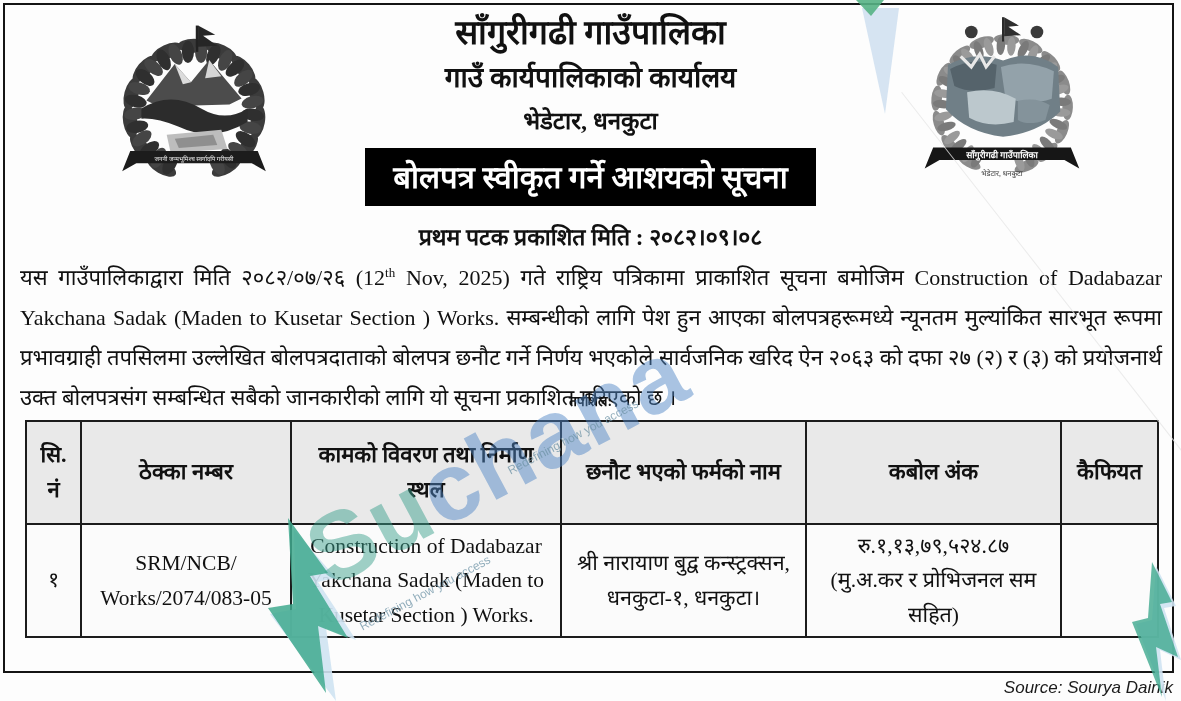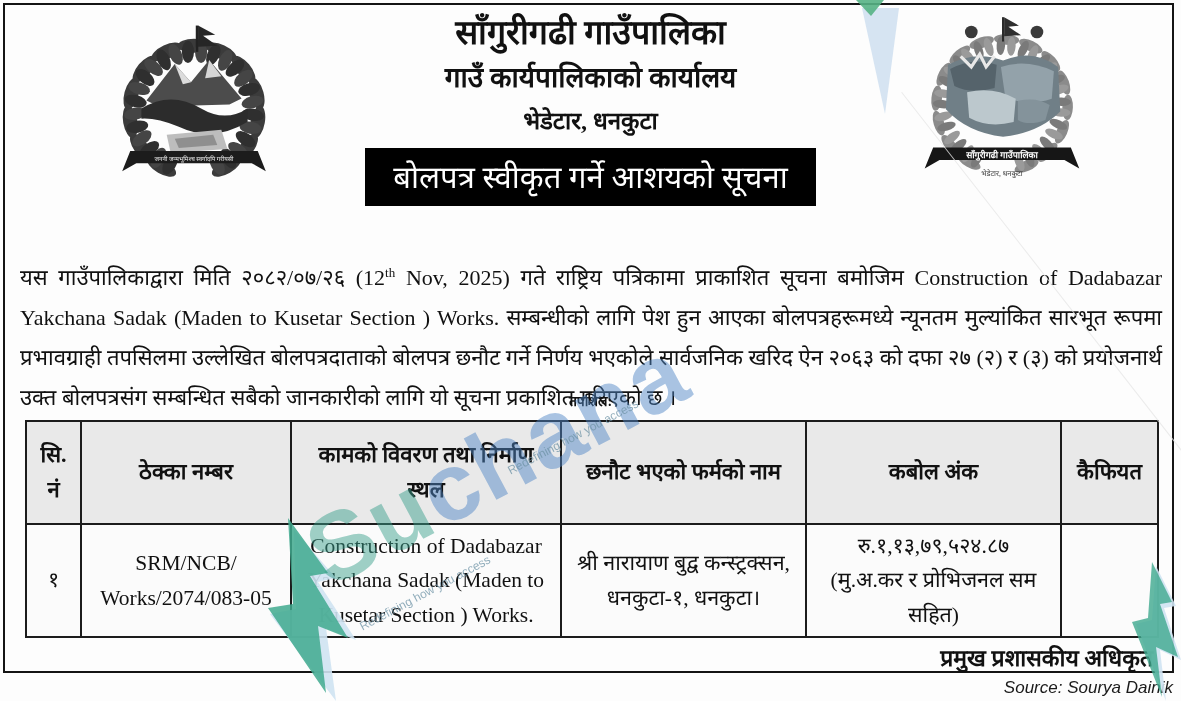--- a/index.html
+++ b/index.html
@@ -5,21 +5,21 @@
   html,body{margin:0;padding:0;background:#fff;}
   .sheet{
     position:relative;width:1181px;height:701px;background:#fdfdfd;overflow:hidden;
     font-family:"Liberation Serif","DejaVu Serif",serif;color:#111;
   }
   .frame{position:absolute;left:3px;top:3px;width:1171px;height:670px;border:2px solid #141414;box-sizing:border-box;}
   .header-block{position:absolute;left:0;top:12px;width:100%;text-align:center;}
   .t1{font-size:34px;font-weight:bold;line-height:1.25;}
   .t2{font-size:28px;font-weight:bold;line-height:1.3;margin-top:5px;}
   .t3{font-size:24px;font-weight:bold;margin-top:7px;}
-  .banner{display:inline-block;background:#000;color:#fff;font-size:31px;font-weight:normal;
+  .banner{display:inline-block;background:#000;color:#fff;font-size:31px;font-weight:bold;
           padding:7px 28px 9px 28px;margin-top:12px;}
   .pubdate{font-size:23px;font-weight:bold;margin-top:14px;}
   .emblem{position:absolute;}
   .emblem.left{left:108px;top:20px;width:172px;height:175px;}
   .emblem.right{left:912px;top:14px;width:180px;height:180px;}
   .para{position:absolute;left:20px;top:253px;width:1142px;font-size:22px;line-height:40px;
         text-align:justify;}
   .para sup{font-size:13px;}
   .detail-label{position:absolute;left:0;top:391px;width:100%;text-align:center;
                 font-size:14px;font-weight:bold;}
@@ -140,20 +140,21 @@
       <text x="85" y="136" font-size="8.5" font-weight="bold" fill="#fafafa" text-anchor="middle">साँगुरीगढी गाउँपालिका</text>
       <text x="85" y="153" font-size="7" fill="#333" text-anchor="middle">भेडेटार, धनकुटा</text>
     </svg>
   </div>
 
   <div class="header-block">
     <div class="t1">साँगुरीगढी गाउँपालिका</div>
     <div class="t2">गाउँ कार्यपालिकाको कार्यालय</div>
     <div class="t3">भेडेटार, धनकुटा</div>
     <div><span class="banner">बोलपत्र स्वीकृत गर्ने आशयको सूचना</span></div>
+    <div class="pubdate">प्रथम पटक प्रकाशित मिति : २०८२।०९।०८</div>
   </div>
 
   <div class="para">
     <span>यस गाउँपालिकाद्वारा मिति २०८२/०७/२६ (12</span><sup>th</sup><span> Nov, 2025) गते राष्ट्रिय पत्रिकामा प्राकाशित सूचना बमोजिम Construction of Dadabazar Yakchana Sadak (Maden to Kusetar Section ) Works. सम्बन्धीको लागि पेश हुन आएका बोलपत्रहरूमध्ये न्यूनतम मुल्यांकित सारभूत रूपमा प्रभावग्राही तपसिलमा उल्लेखित बोलपत्रदाताको बोलपत्र छनौट गर्ने निर्णय भएकोले सार्वजनिक खरिद ऐन २०६३ को दफा २७ (२) र (३) को प्रयोजनार्थ उक्त बोलपत्रसंग सम्बन्धित सबैको जानकारीको लागि यो सूचना प्रकाशित गरिएको छ ।</span>
   </div>
 
   <div class="detail-label">तपशिल:</div>
 
   <table class="notice">
     <colgroup>
@@ -186,21 +187,20 @@
       </td>
       <td>
         <span>रु.१,१३,७९,५२४.८७</span><br>
         <span>(मु.अ.कर र प्रोभिजनल सम सहित)</span>
       </td>
       <td></td>
     </tr>
   </tbody>
     </table>
 
-  <div class="footer-sign">प्रमुख प्रशासकीय अधिकृत</div>
   <div class="source">Source: Sourya Dainik</div>
 
   <div class="wm scanline"></div>
   <div class="wm tri-lightblue"></div>
   <div class="wm tri-green"></div>
 
   <div class="wm bolt leftside">
     <svg viewBox="0 0 140 183" width="140" height="183">
       <path d="M46,12 L88,60 L70,64 L108,122 L78,110 L88,183 L22,96 L48,91 Z" fill="#cfe3f2" opacity="0.9"></path>
       <path d="M40,0 L80,55 L62,58 L100,120 L70,108 L78,175 L20,90 L45,86 Z" fill="#3fa98e" opacity="0.85"></path>

